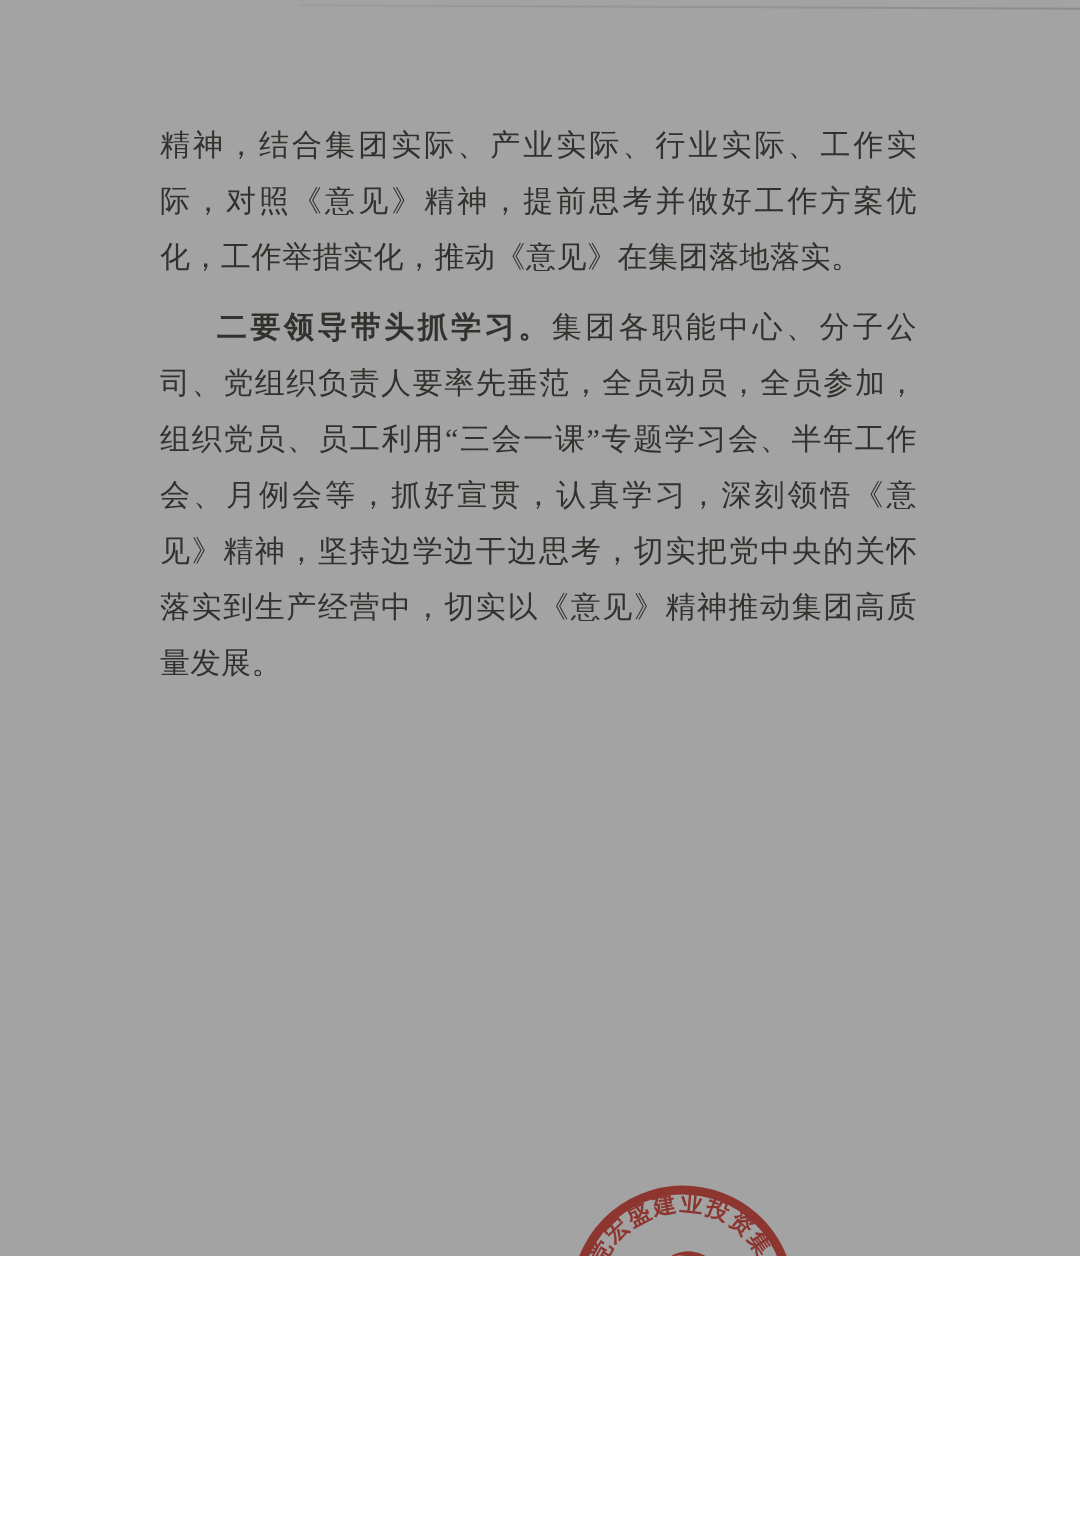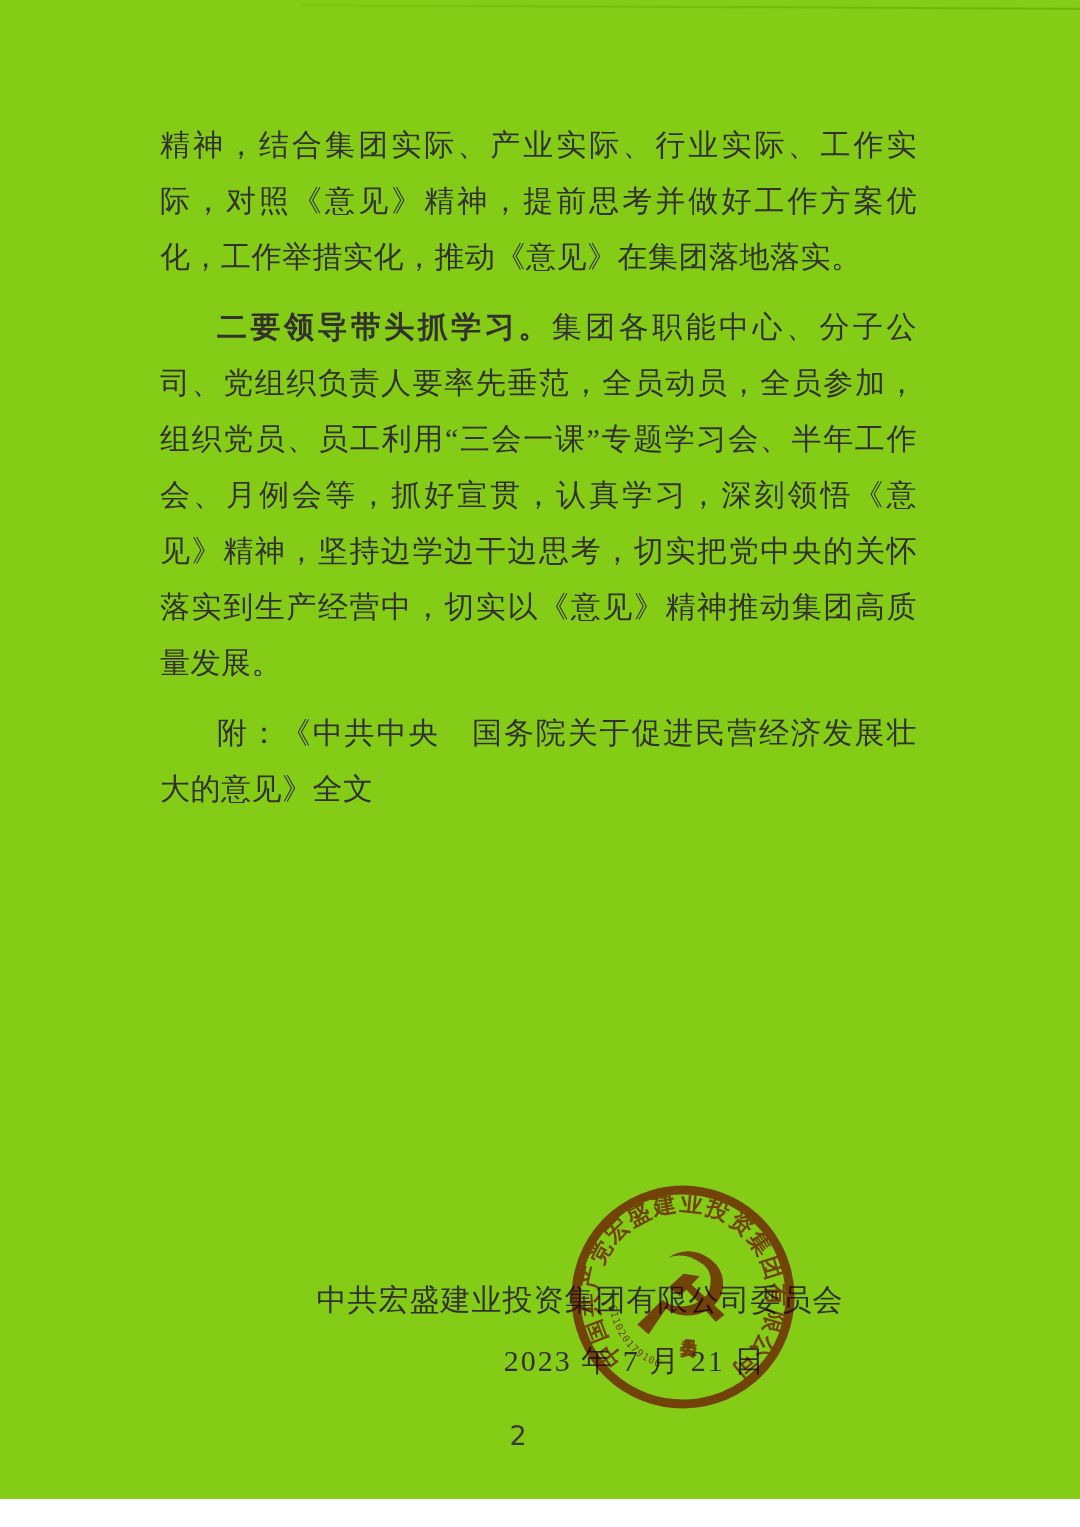--- a/index.html
+++ b/index.html
@@ -1,19 +1,19 @@
 <!DOCTYPE html>
 <html><head>
 <meta charset="utf-8">
 <style>
   html,body{margin:0;padding:0;background:#ffffff;}
   .page{
     position:relative;
-    width:1080px;height:1499px;
-    background:#84cc16;
+    width:1080px;height:1256px;
+    background:#a3a3a3;
     overflow:hidden;
     font-family:"Liberation Serif","DejaVu Serif",serif;
     color:#33312e;
   }
   .scan-artifact{
     position:absolute;top:6px;left:300px;width:780px;height:2px;
     background:linear-gradient(to right, rgba(0,0,0,0.05), rgba(0,0,0,0.14));
     transform:rotate(0.25deg);
   }
   .content{
@@ -70,21 +70,20 @@
 </head>
 <body>
 
 <div class="page">
 
   <div class="scan-artifact"></div>
 
   <div class="content">
     <p><span class="lead"></span><span>精神，结合集团实际、产业实际、行业实际、工作实际，对照《意见》精神，提前思考并做好工作方案优化，工作举措实化，推动《意见》在集团落地落实。</span></p>
     <p class="indent"><span class="lead">二要领导带头抓学习。</span><span>集团各职能中心、分子公司、党组织负责人要率先垂范，全员动员，全员参加，组织党员、员工利用“三会一课”专题学习会、半年工作会、月例会等，抓好宣贯，认真学习，深刻领悟《意见》精神，坚持边学边干边思考，切实把党中央的关怀落实到生产经营中，切实以《意见》精神推动集团高质量发展。</span></p>
-    <p class="indent"><span class="lead"></span><span>附：《中共中央　国务院关于促进民营经济发展壮大的意见》全文</span></p>
   </div>
 
   <div class="sig-org">中共宏盛建业投资集团有限公司委员会</div>
   <div class="sig-date">2023 年 7 月 21 日</div>
 
   <svg class="seal" viewBox="0 0 260 260" width="260" height="260" xmlns="http://www.w3.org/2000/svg">
     <defs>
       <path id="ringPath" d="M 87 204.5 A 86 86 0 1 1 173 204.5" fill="none"></path>
       <path id="serialPath" d="M 57.1 142.9 A 74 74 0 0 0 117.1 202.9" fill="none"></path>
     </defs>

